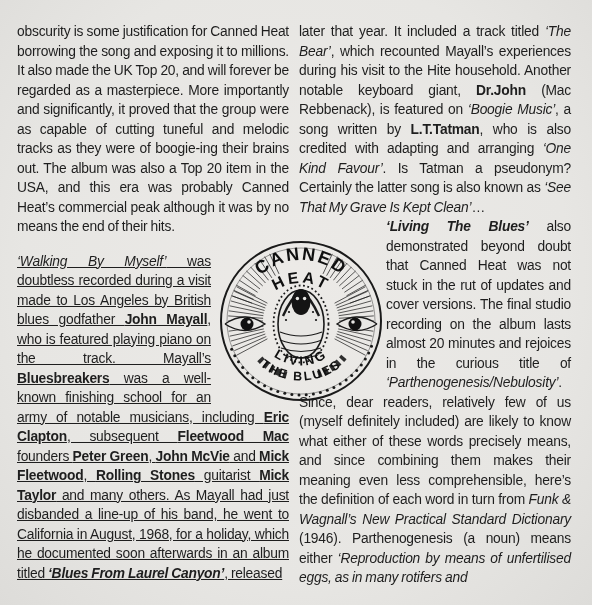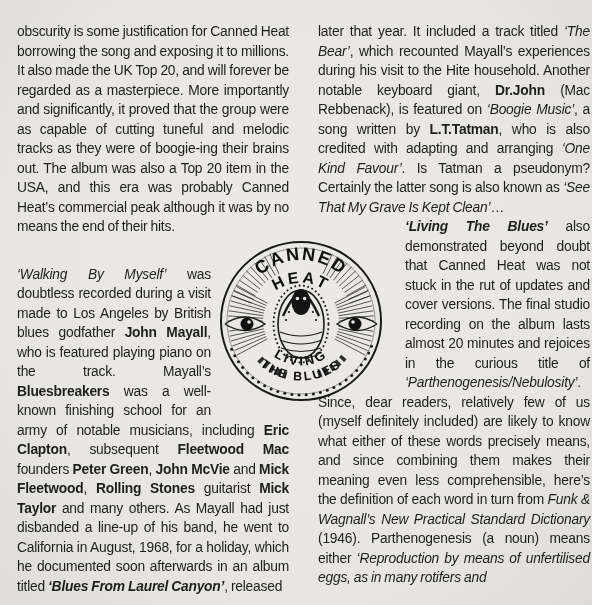--- a/index.html
+++ b/index.html
@@ -16,23 +16,23 @@
     position:absolute;
     top:22px;
     width:272px;
     font-size:13.8px;
     line-height:19.5px;
     letter-spacing:-0.2px;
     word-spacing:-0.6px;
     text-align:justify;
   }
   .col-left{left:17px;}
-  .col-right{left:318px;}
+  .col-right{left:299px;}
   p.para{margin:0;}
-  p.gap-l{margin-top:28px;}
+  p.gap-l{margin-top:15px;text-decoration:underline;}
   p.gap-r{margin-top:0;}
   .cut{display:block;}
   .cut-r{float:right;width:78px;height:140px;}
   .cut-l{float:left;width:87px;height:174px;}
   .seg-n{font-weight:normal;font-style:normal;}
   .seg-b{font-weight:bold;}
   .seg-i{font-style:italic;}
   .seg-bi{font-weight:bold;font-style:italic;}
   .logo{
     position:absolute;

